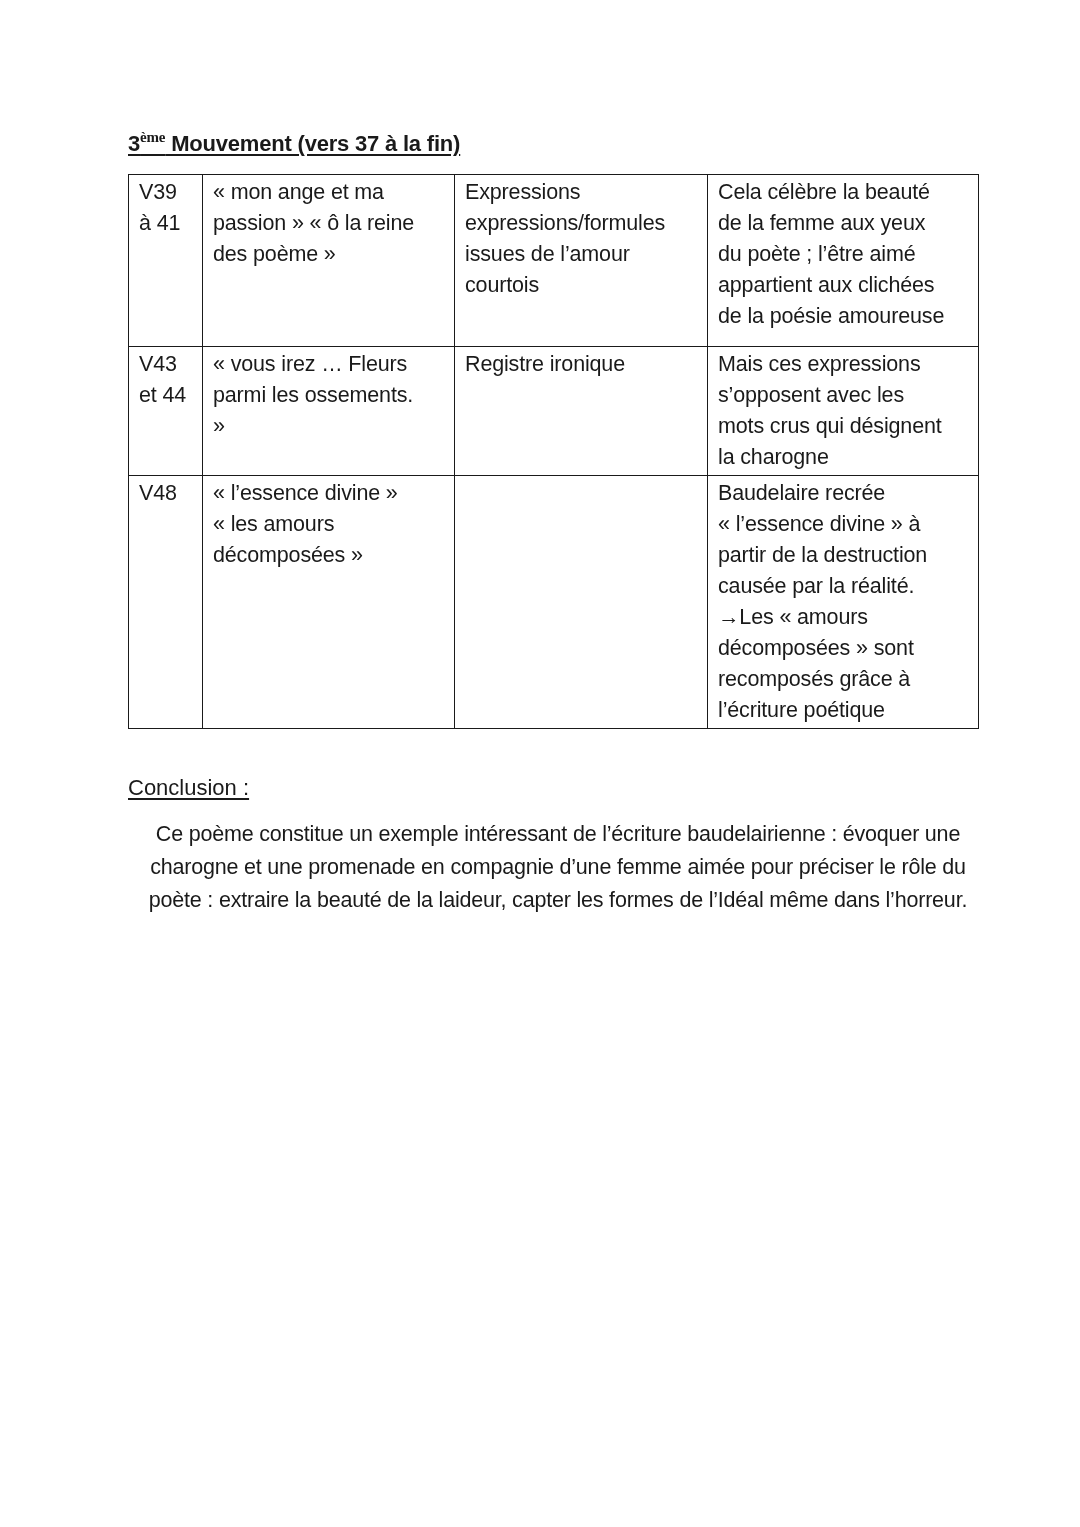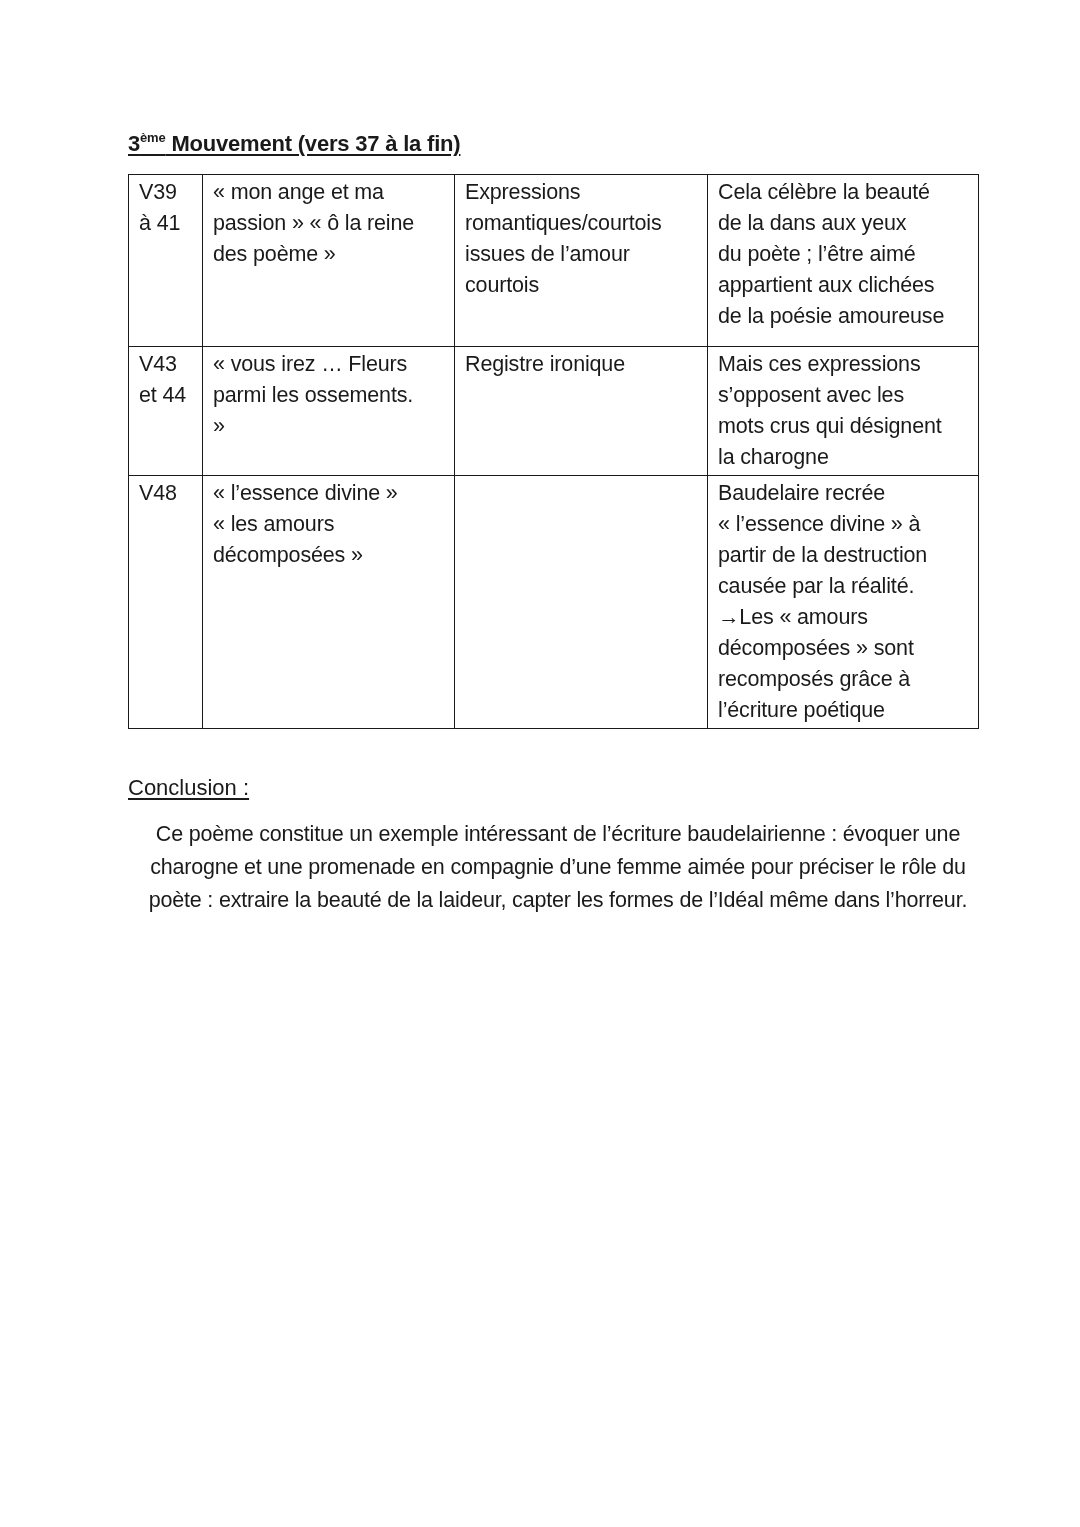--- a/index.html
+++ b/index.html
@@ -24,23 +24,24 @@
     .section-title {
       font-size: 22px;
       font-weight: bold;
       text-decoration: underline;
       text-underline-offset: 3px;
       margin: 0 0 14px 0;
       line-height: 32px;
       letter-spacing: -0.2px;
     }
     .section-title sup {
-      font-size: 13px;
+      font-size: 15px;
       vertical-align: 9px;
       line-height: 0;
+      font-family: Liberation Serif, serif;
     }
     table.analysis {
       border-collapse: collapse;
       width: 850px;
       table-layout: fixed;
     }
     table.analysis td {
       border: 1.5px solid #1a1a1a;
       vertical-align: top;
       padding: 2px 9px 2px 10px;
@@ -100,27 +101,27 @@
           <span class="cell-line">V39</span>
           <span class="cell-line">à 41</span>
         </td>
         <td>
           <span class="cell-line">« mon ange et ma</span>
           <span class="cell-line">passion » « ô la reine</span>
           <span class="cell-line">des poème »</span>
         </td>
         <td>
           <span class="cell-line">Expressions</span>
-          <span class="cell-line">romantiques/courtois</span>
+          <span class="cell-line">expressions/formules</span>
           <span class="cell-line">issues de l’amour</span>
           <span class="cell-line">courtois</span>
         </td>
         <td>
           <span class="cell-line">Cela célèbre la beauté</span>
-          <span class="cell-line">de la dans aux yeux</span>
+          <span class="cell-line">de la femme aux yeux</span>
           <span class="cell-line">du poète ; l’être aimé</span>
           <span class="cell-line">appartient aux clichées</span>
           <span class="cell-line">de la poésie amoureuse</span>
         </td>
       </tr>
       <tr class="row2">
         <td>
           <span class="cell-line">V43</span>
           <span class="cell-line">et 44</span>
         </td>

